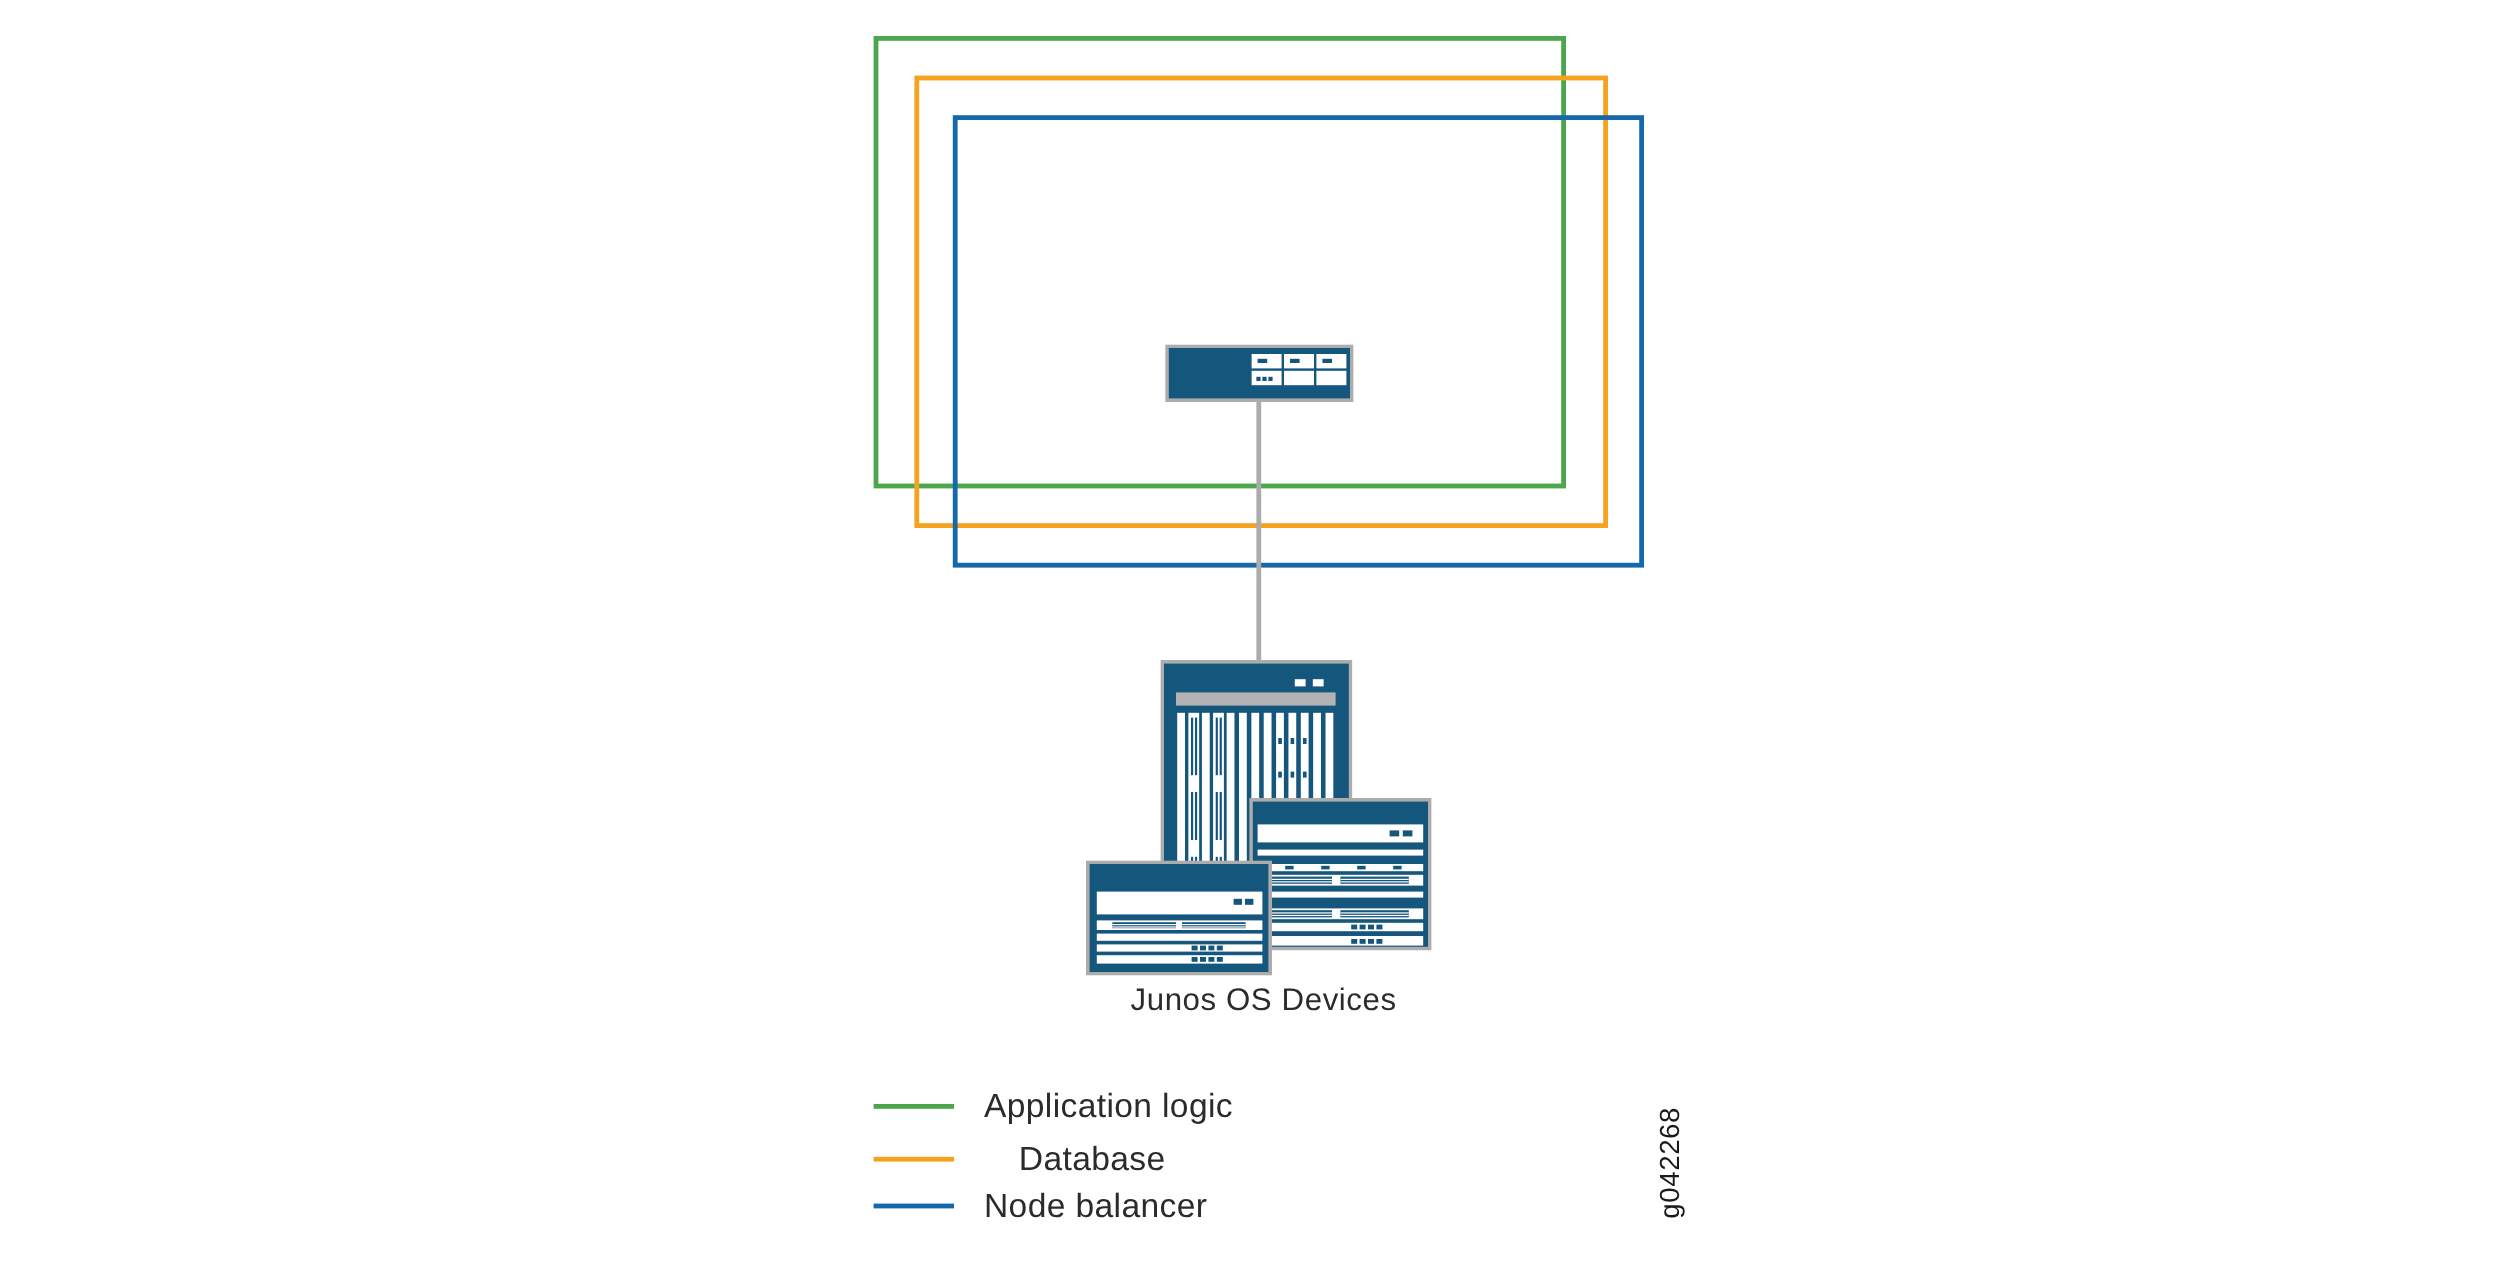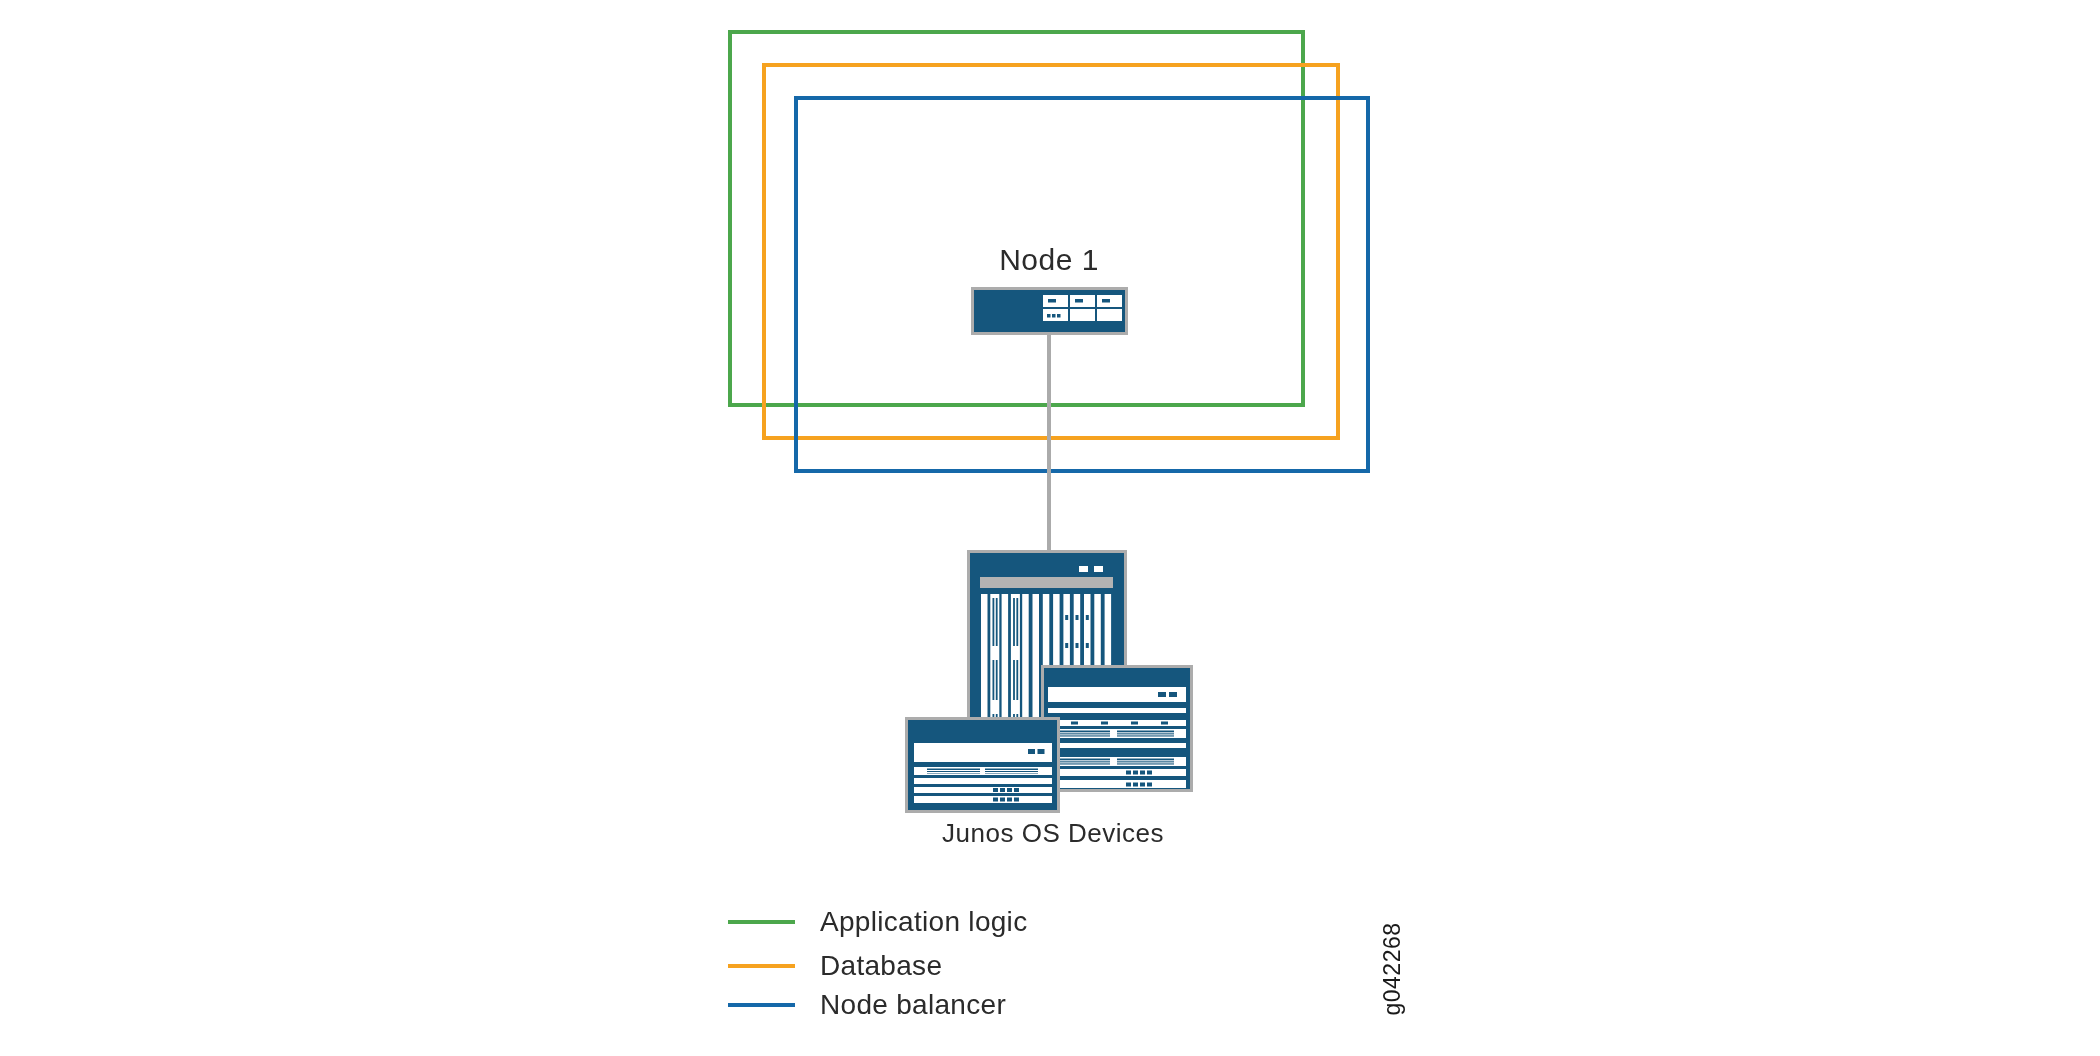--- a/index.html
+++ b/index.html
@@ -54,21 +54,21 @@
   .legend { position: absolute; left: 728px; top: 0; }
   .legend-row {
     position: absolute;
     left: 0;
     display: flex;
     align-items: center;
     height: 36px;
     white-space: nowrap;
   }
   .legend-row-0 { top: 904px; }
-  .legend-row-1 { top: 948px; }
+  .legend-row-1 { top: 948px; gap: 29px; }
   .legend-row-2 { top: 987px; }
   .legend-swatch {
     display: inline-block;
     width: 67px; height: 4px;
     margin-right: 25px;
     background: #000;
     flex: 0 0 auto;
   }
   .legend-label { font-size: 28px; color: #2b2b2b; letter-spacing: 0.3px; }
 
@@ -86,21 +86,20 @@
 <body>
 
 <div class="canvas">
 
   <div class="tier-rect tier-app" style="border-color: rgb(76, 167, 76);"></div>
   <div class="tier-rect tier-db" style="border-color: rgb(246, 162, 31);"></div>
   <div class="tier-rect tier-lb" style="border-color: rgb(21, 104, 169);"></div>
 
   <div class="connector" style="background-color: rgb(171, 171, 171);"></div>
 
-  <div class="node-label">Node 1</div>
 
   <div class="node-device">
     <svg width="157" height="48" viewBox="0 0 157 48">
       <rect x="1.5" y="1.5" width="154" height="45" fill="#15567D" stroke="#ACACAC" stroke-width="3"></rect>
       <g fill="#ffffff">
         <rect x="72" y="8" width="25" height="12"></rect>
         <rect x="99" y="8" width="25" height="12"></rect>
         <rect x="126" y="8" width="25" height="12"></rect>
         <rect x="72" y="22" width="25" height="12"></rect>
         <rect x="99" y="22" width="25" height="12"></rect>

